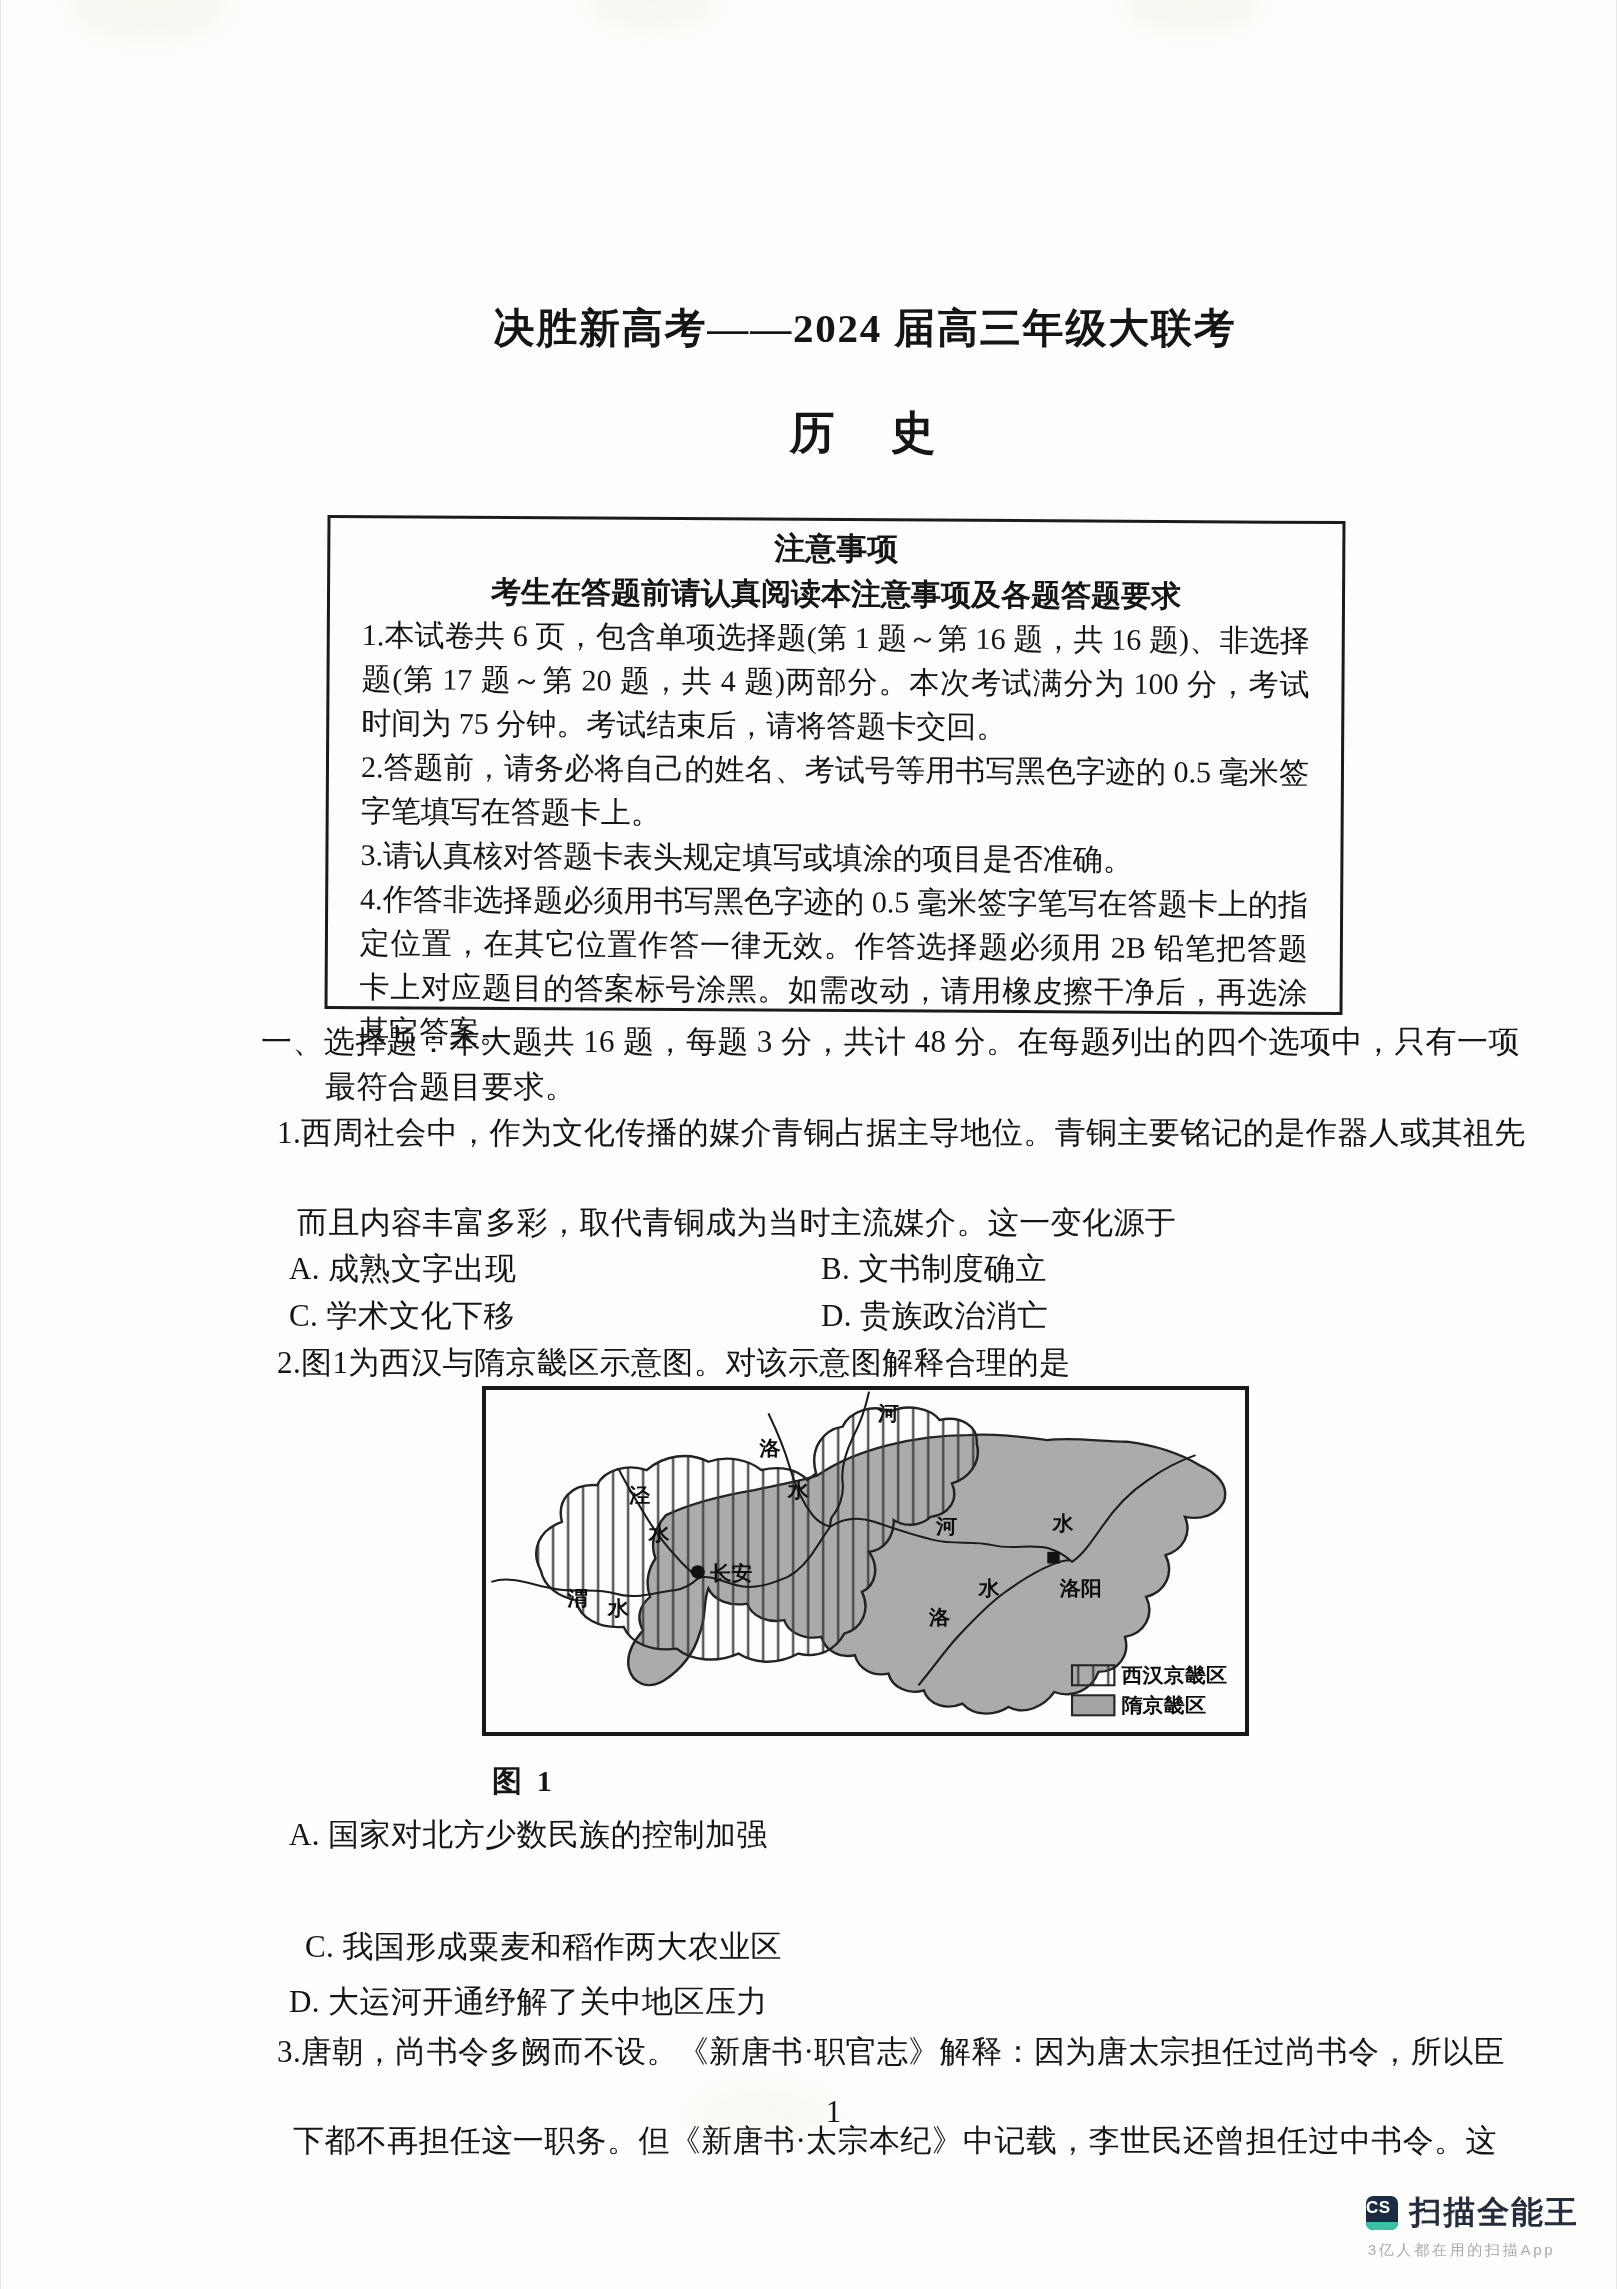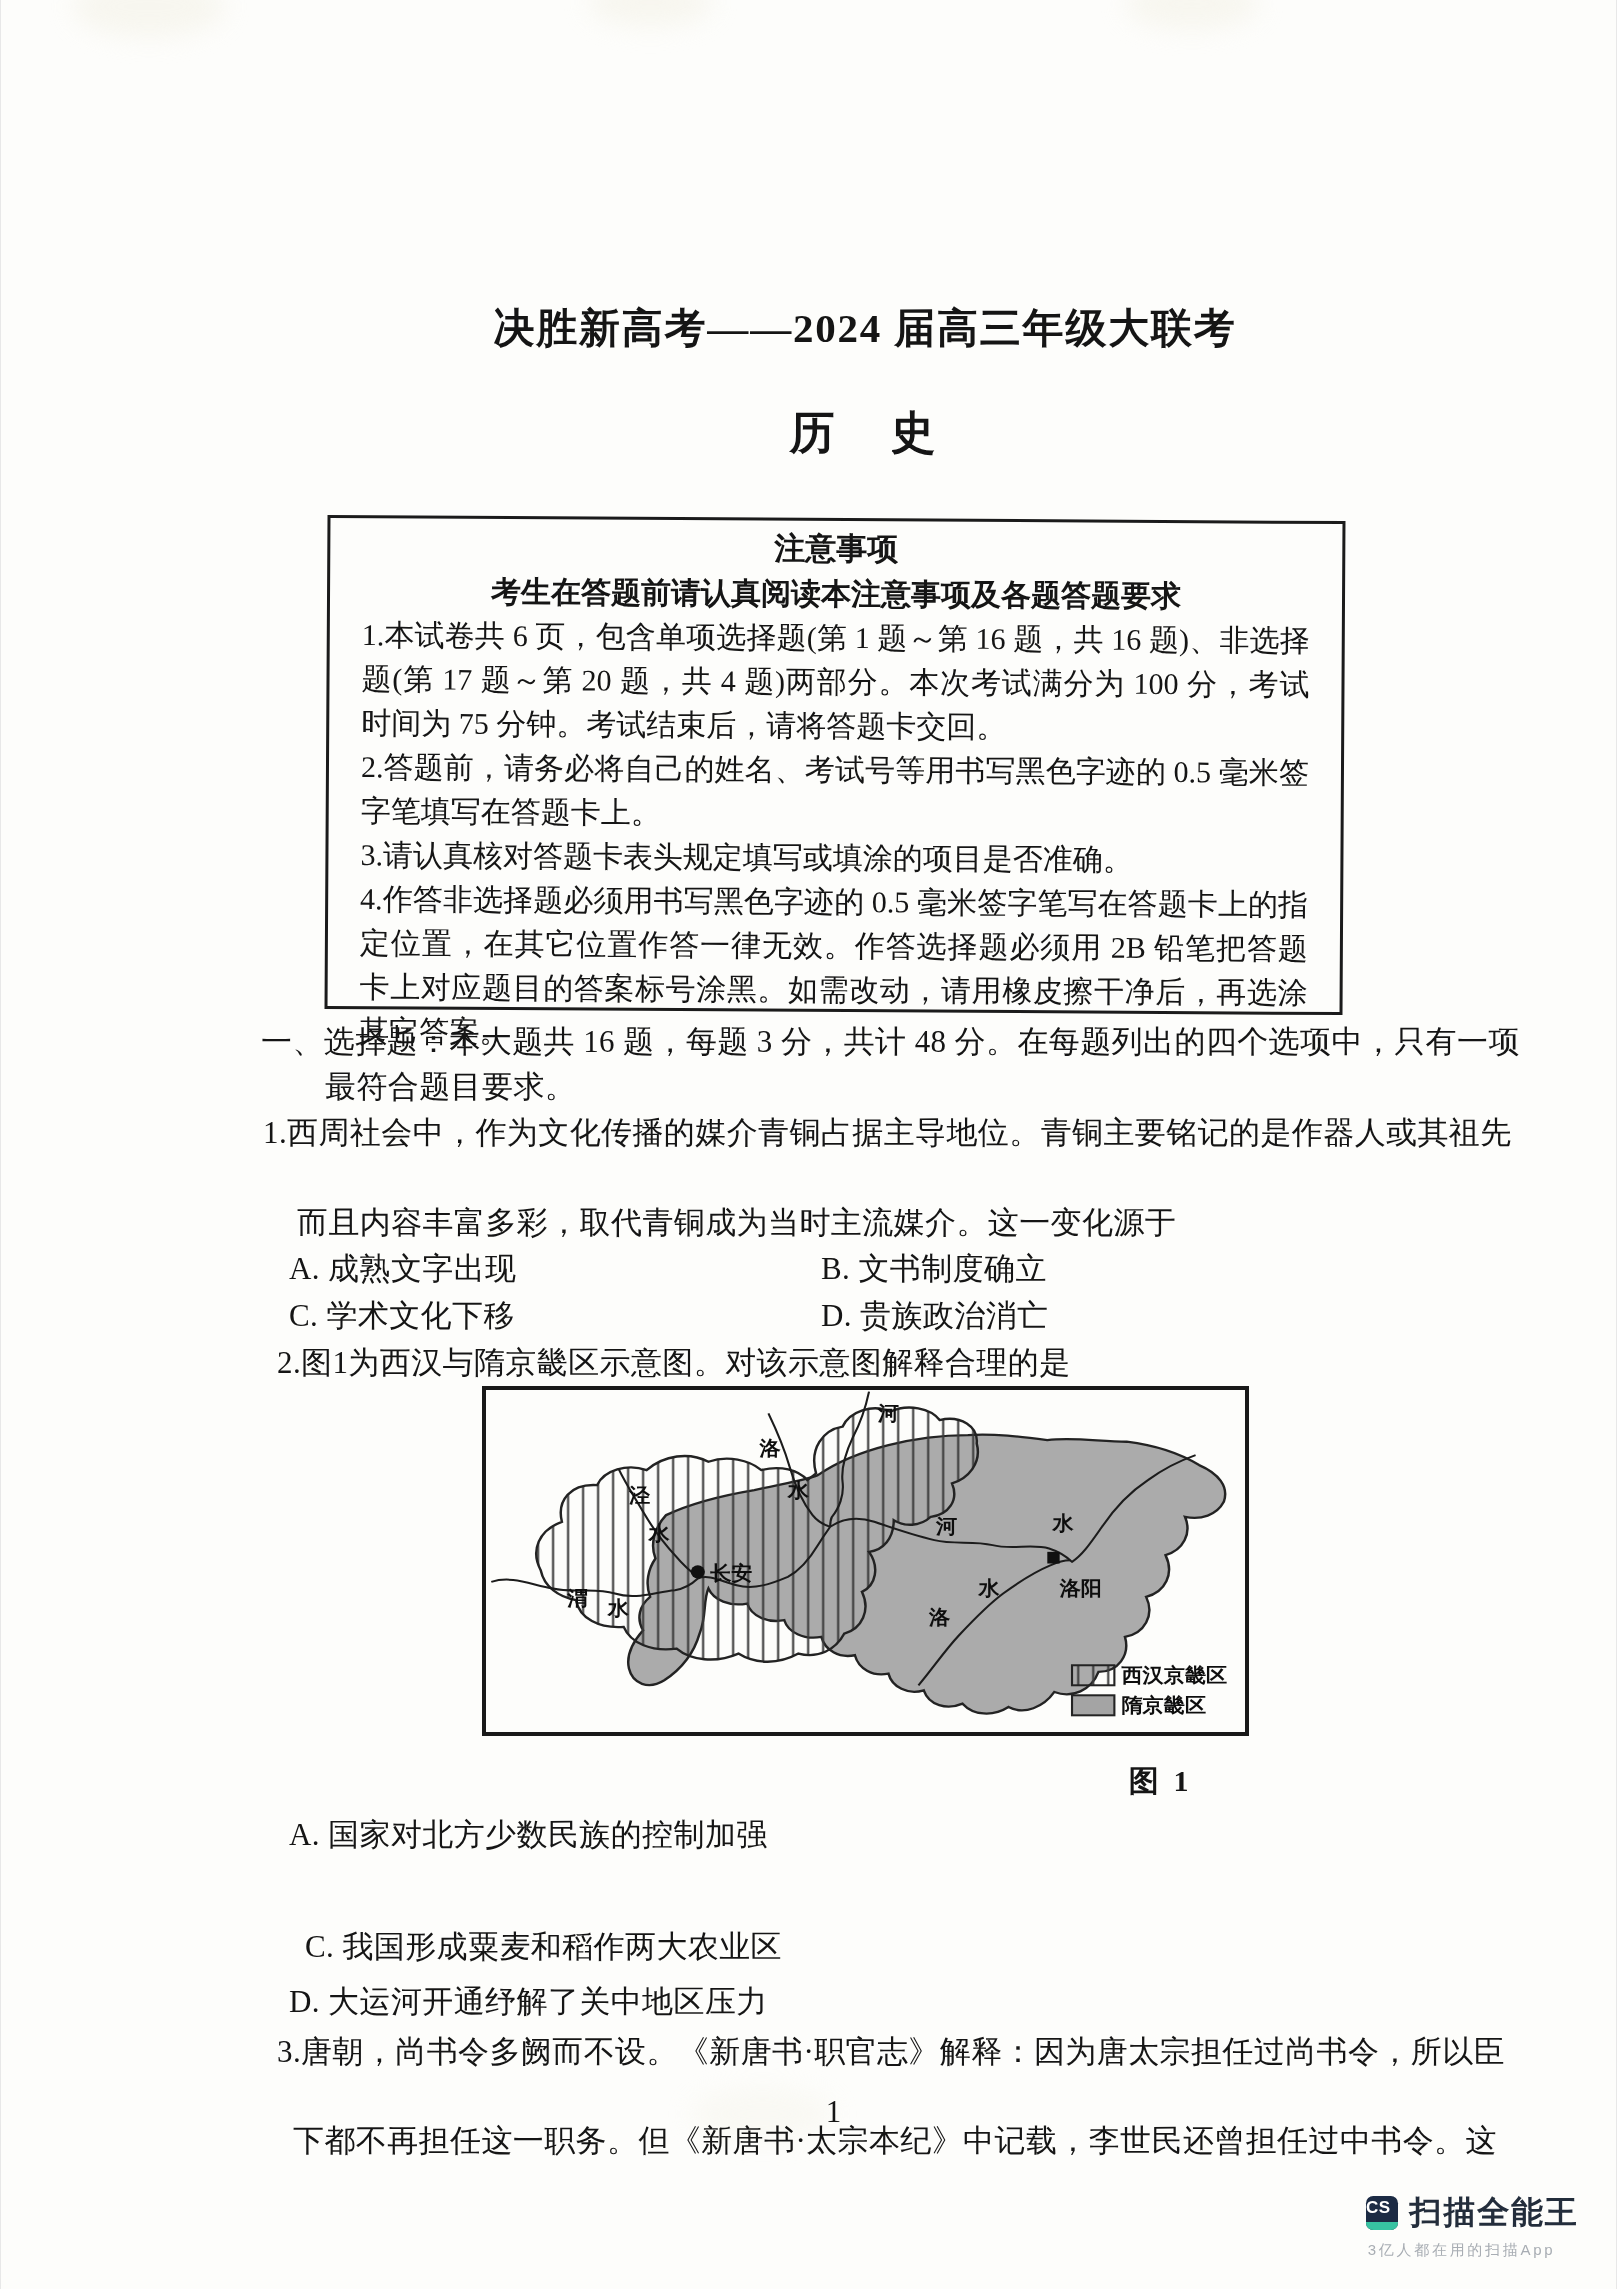--- a/index.html
+++ b/index.html
@@ -38,21 +38,21 @@
     position:absolute; left:481px; top:1386px; width:759px; height:342px;
     border:4.5px solid #191919; box-sizing:content-box; background:#fdfdfb;
   }
   .map-frame svg { display:block; width:100%; height:100%; }
   .map-label  { font-family:"Liberation Serif","DejaVu Serif",serif; font-size:24px; font-weight:700; fill:#0e0e0e; }
   .legend-label { font-family:"Liberation Serif","DejaVu Serif",serif; font-size:24px; font-weight:700; fill:#0e0e0e; }
   .river { fill:none; stroke:#1c1c1c; stroke-width:2.4px; }
   .region-han { fill:url(#hatch); stroke:#232323; stroke-width:2.8px; }
   .region-sui { fill:#a4a4a4; fill-opacity:.92; stroke:#232323; stroke-width:2.8px; }
 
-  .fig-caption { position:absolute; left:475px; top:1761px; width:716px; text-align:right;
+  .fig-caption { position:absolute; left:491px; top:1761px; width:716px; text-align:left;
                  font-size:30px; font-weight:600; letter-spacing:3.6px; }
 
   .page-number { position:absolute; left:116px; top:2094px; width:1433px; text-align:center; font-size:31px; }
 
   .watermark { position:absolute; left:1365px; top:2191px;
                font-family:"Liberation Sans","DejaVu Sans",sans-serif; }
   .wm-row  { display:flex; align-items:center; gap:11.6px; }
   .wm-logo { position:relative; width:32px; height:34px; border-radius:7.2px; background:#1c2b44; }
   .wm-cs   { position:absolute; left:0; right:16px; top:1.8px; text-align:center;
              color:#ffffff; font-size:17px; font-weight:700; letter-spacing:0.4px; }
@@ -80,21 +80,21 @@
     <div class="notice-sub">考生在答题前请认真阅读本注意事项及各题答题要求</div>
     <div class="notice-item">1.本试卷共 6 页，包含单项选择题(第 1 题～第 16 题，共 16 题)、非选择题(第 17 题～第 20 题，共 4 题)两部分。本次考试满分为 100 分，考试时间为 75 分钟。考试结束后，请将答题卡交回。</div>
     <div class="notice-item">2.答题前，请务必将自己的姓名、考试号等用书写黑色字迹的 0.5 毫米签字笔填写在答题卡上。</div>
     <div class="notice-item">3.请认真核对答题卡表头规定填写或填涂的项目是否准确。</div>
     <div class="notice-item">4.作答非选择题必须用书写黑色字迹的 0.5 毫米签字笔写在答题卡上的指定位置，在其它位置作答一律无效。作答选择题必须用 2B 铅笔把答题卡上对应题目的答案标号涂黑。如需改动，请用橡皮擦干净后，再选涂其它答案。</div>
   </div>
 
   <div class="line" style="left:260px; top:1021px;">一、选择题：本大题共 16 题，每题 3 分，共计 48 分。在每题列出的四个选项中，只有一项</div>
   <div class="line" style="left:324px; top:1066px;">最符合题目要求。</div>
 
-  <div class="line" style="left:262px; top:1112px;">1.西周社会中，作为文化传播的媒介青铜占据主导地位。青铜主要铭记的是作器人或其祖先</div>
+  <div class="line" style="left:276px; top:1112px;">1.西周社会中，作为文化传播的媒介青铜占据主导地位。青铜主要铭记的是作器人或其祖先</div>
   <div class="line" style="left:296px; top:1202px;">而且内容丰富多彩，取代青铜成为当时主流媒介。这一变化源于</div>
   <div class="line" style="left:288px; top:1248px;">A. 成熟文字出现</div>
   <div class="line" style="left:820px; top:1248px;">B. 文书制度确立</div>
   <div class="line" style="left:288px; top:1295px;">C. 学术文化下移</div>
   <div class="line" style="left:820px; top:1295px;">D. 贵族政治消亡</div>
 
   <div class="line" style="left:276px; top:1342px;">2.图1为西汉与隋京畿区示意图。对该示意图解释合理的是</div>
 
   <div class="map-frame">
     <svg viewBox="0 0 860 410" preserveAspectRatio="none">

